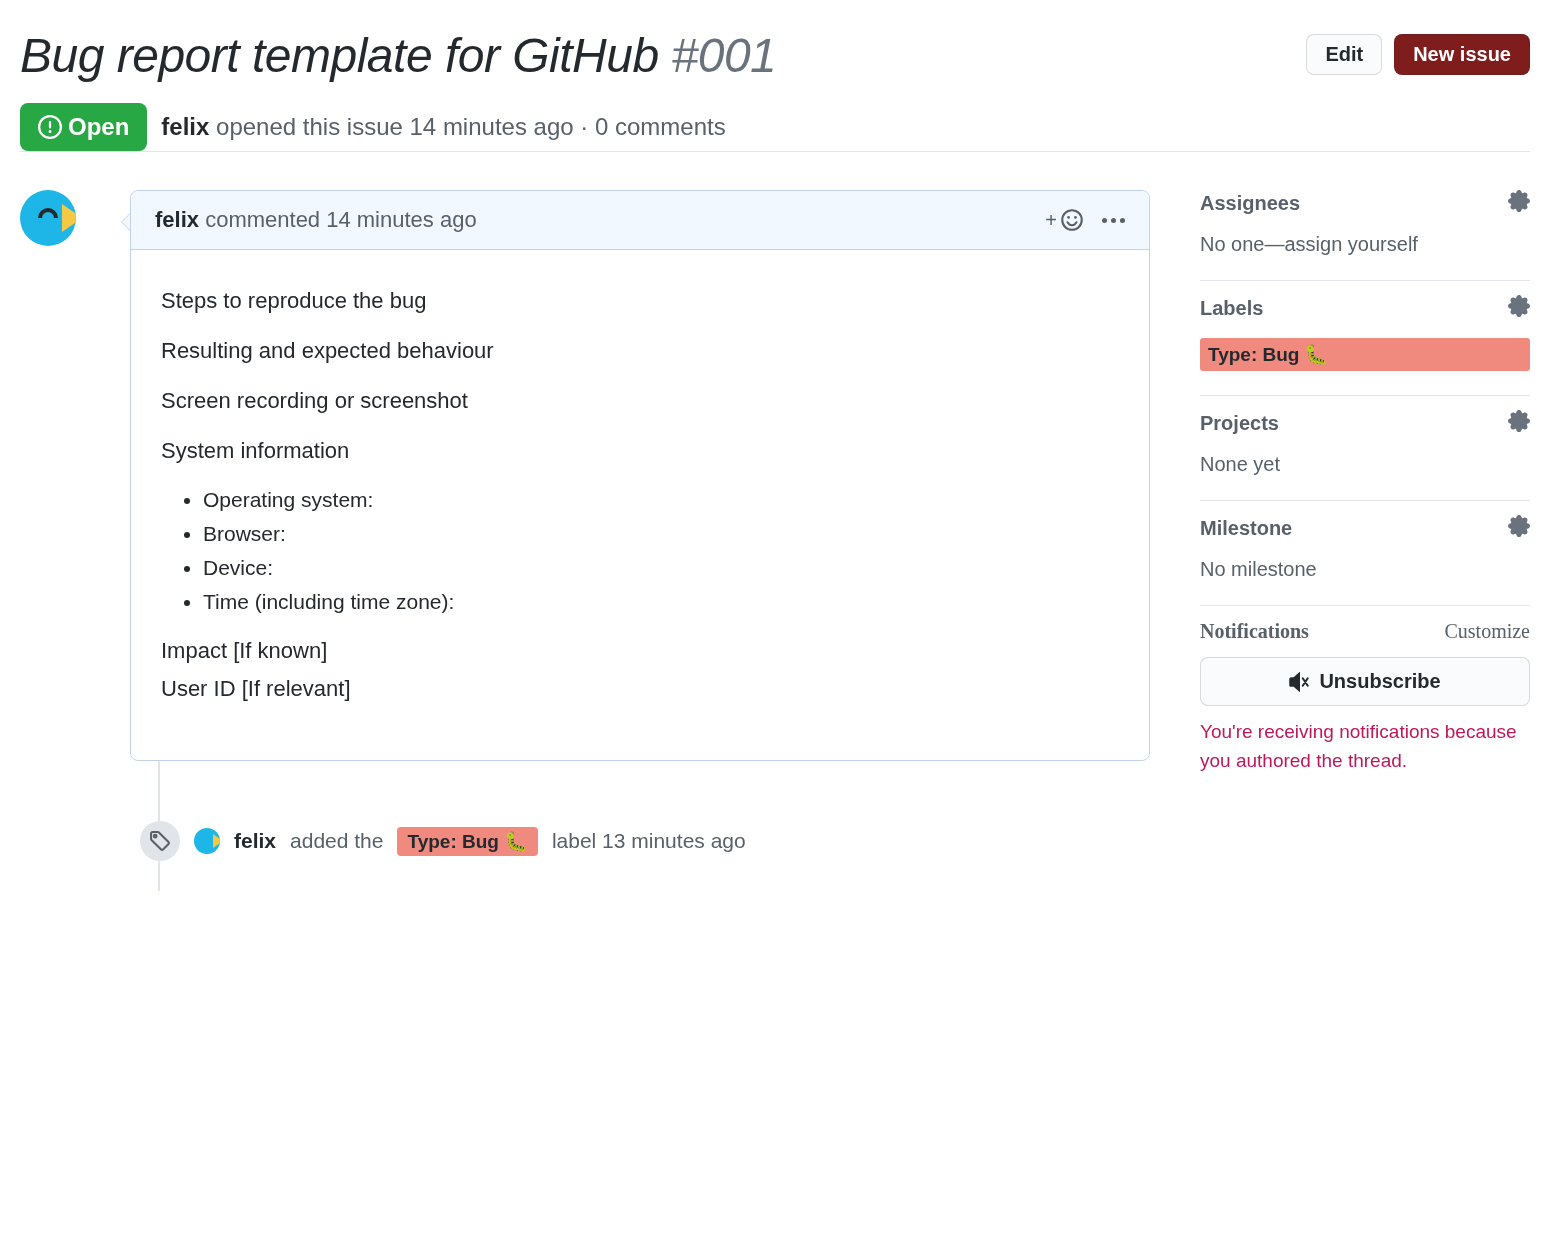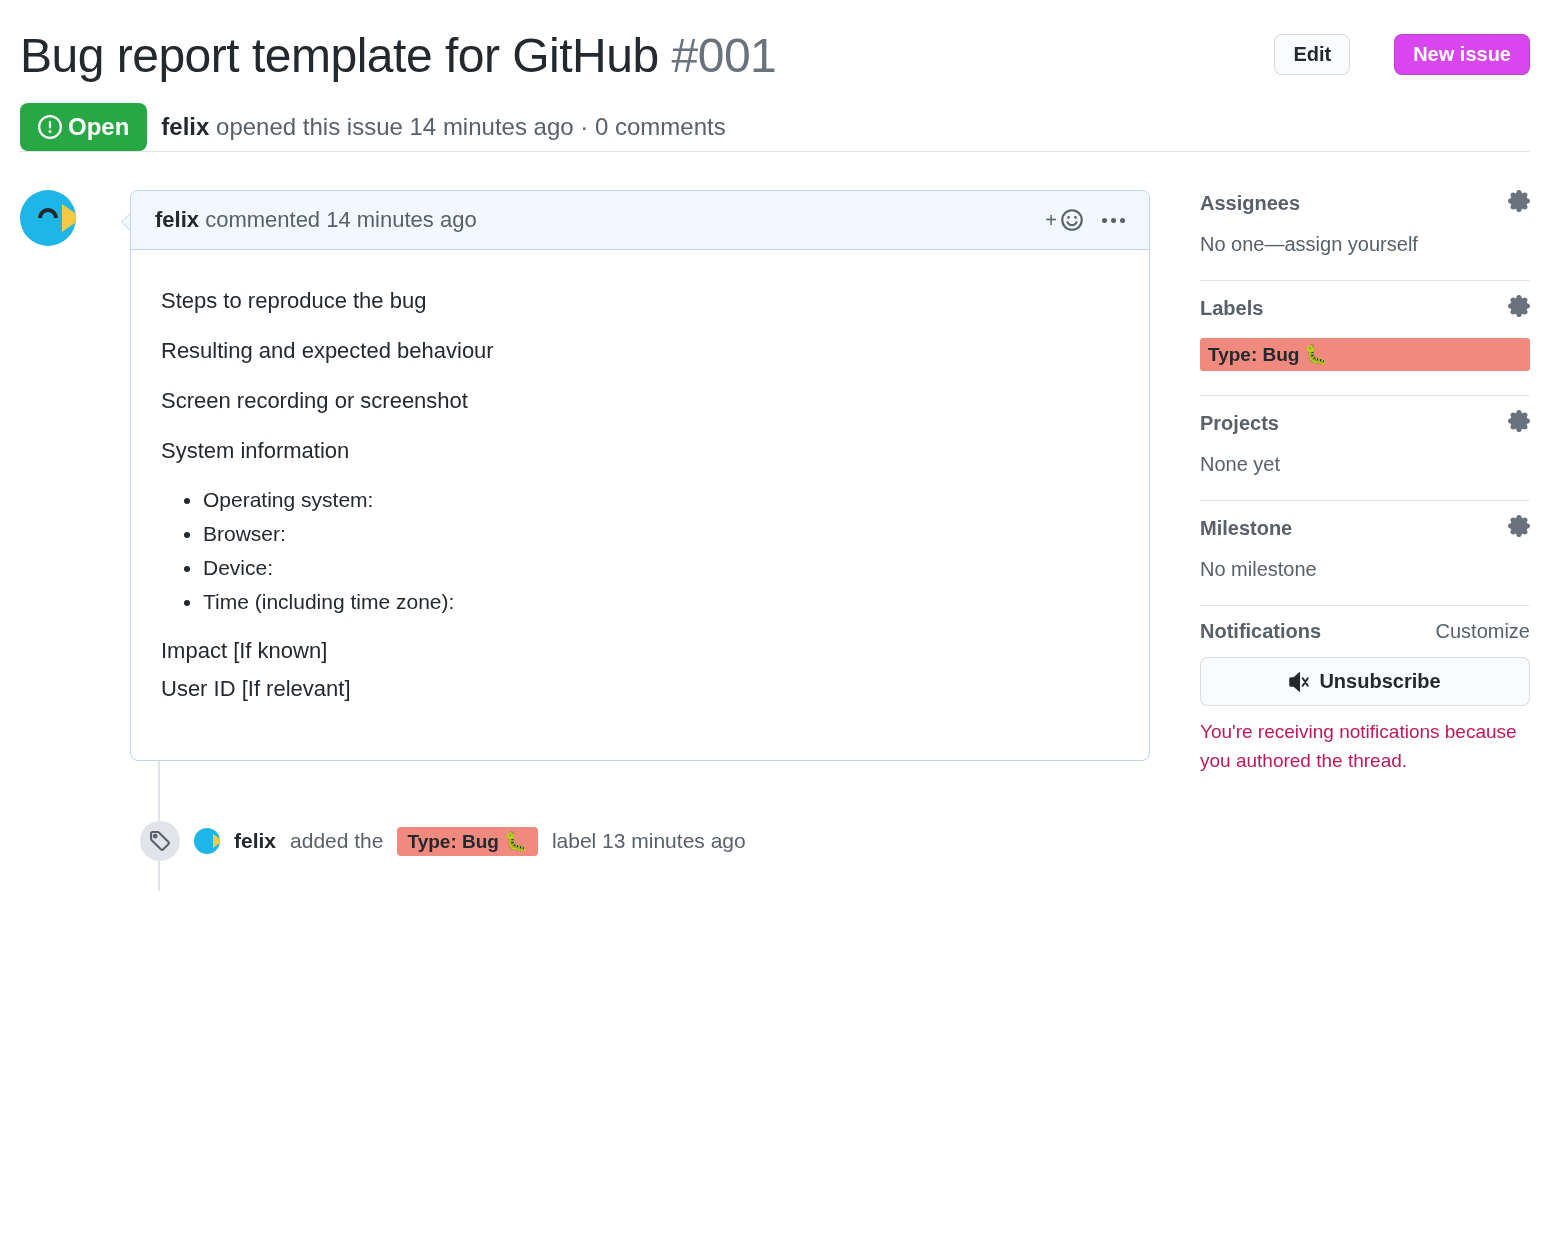--- a/index.html
+++ b/index.html
@@ -18,36 +18,37 @@
   margin-top: 28px;
   gap: 15px;
 }
 .title-wrap { flex: 1; }
 h1.issue-title {
   font-size: 48px;
   font-weight: 400;
   line-height: 1.15;
   color: #24292e;
   letter-spacing: -0.5px;
+  font-style: italic;
 }
 h1.issue-title .num { color: #6a737d; font-weight: 300; }
 .header-actions { display:flex; gap: 12px; padding-top:6px;align-items:flex-end;}
 .btn {
   display:inline-flex; align-items:center; justify-content:center;
   padding: 8px 18px;
   font-size: 20px;
   font-weight: 600;
   border-radius: 8px;
   cursor: pointer;
   border: 1px solid rgba(27,31,35,.15);
   background: #fafbfc;
   color:#24292e;
   white-space:nowrap;
 }
-.btn-primary { background:#d946ef; color:#fff; border-color: rgba(27,31,35,.15); margin-left: 32px;}
+.btn-primary { background:#7f1d1d; color:#fff; border-color: rgba(27,31,35,.15);}
 .meta-row {
   display:flex; align-items:center; gap: 14px;
   margin-top: 20px;
   border-bottom: 1px solid #e1e4e8;
   font-size: 24px;
   color:#586069;
 }
 .state-badge {
   display:inline-flex; align-items:center; gap:6px;
   background:#28a745; color:#fff;
@@ -189,21 +190,21 @@
 .self-assign { color:#586069; }
 .label-full{
   display:block;
   background:#f08a7e;
   color:#24292e;
   font-weight:700;
   padding:5px 8px;
   border-radius:3px;
   font-size:19px;
 }
-.notif-head{ display:flex; justify-content:space-between; align-items:center; font-size:20px; color:#586069; margin-bottom:14px;}
+.notif-head{ display:flex; justify-content:space-between; align-items:center; font-size:20px; color:#586069; margin-bottom:14px;font-family:Liberation Serif, serif;}
 .notif-head .h{font-weight:600;}
 .unsub-btn{
   width:100%;
   display:flex; align-items:center; justify-content:center; gap:10px;
   padding:12px 4px;
   border:1px solid rgba(27,31,35,.15);
   background:#fafbfc;
   border-radius:8px;
   font-size:20px; font-weight:600;
   cursor:pointer;

